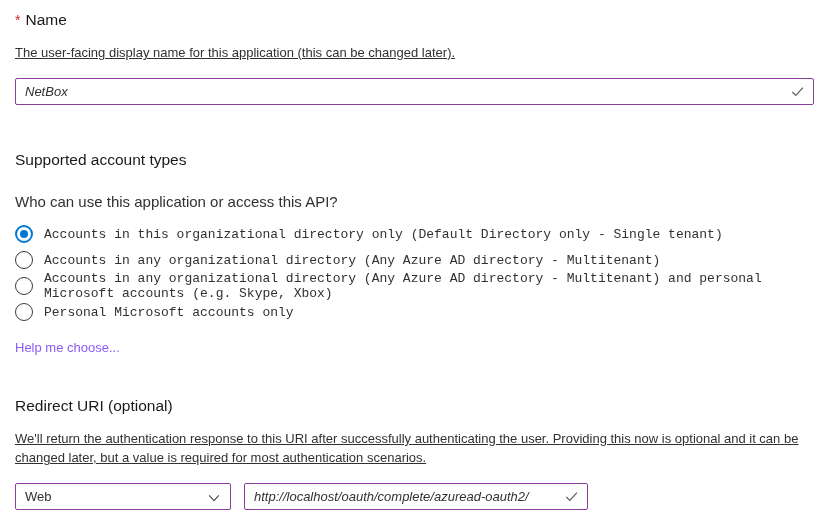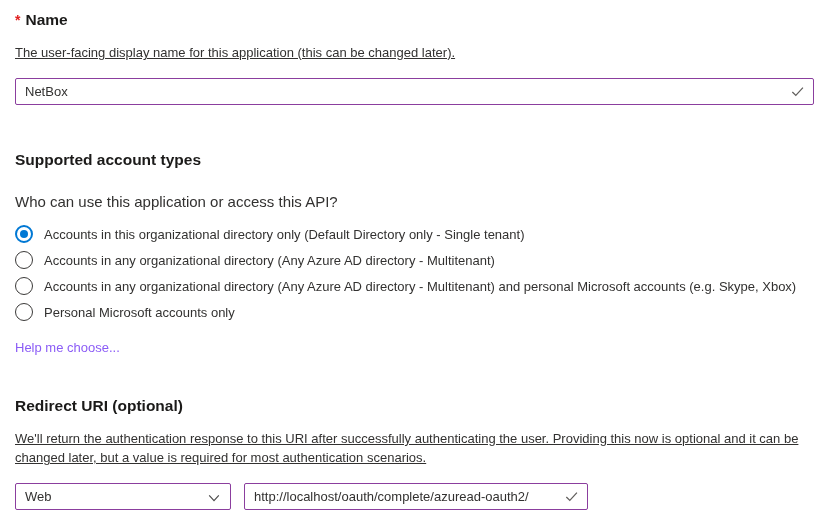--- a/index.html
+++ b/index.html
@@ -9,21 +9,21 @@
     font-family: "Liberation Sans", "DejaVu Sans", sans-serif;
     color: #323130;
     overflow: hidden;
   }
   .form {
     padding: 10px 15px 0 15px;
     width: 829px;
   }
   .section-title {
     font-size: 15.5px;
-    font-weight: 700;
+    font-weight: 400;
     color: #1b1a19;
     line-height: 20px;
   }
   .required-asterisk {
     color: #e02020;
     margin-right: 5px;
     font-size: 14px;
   }
   .desc {
     font-size: 13px;
@@ -43,20 +43,21 @@
   input.text-input {
     width: 100%; height: 27px;
     border: 1.5px solid #8b3e9e;
     border-radius: 2px;
     padding: 0 30px 0 9px;
     font-family: "Liberation Sans", "DejaVu Sans", sans-serif;
     font-size: 13px;
     color: #323130;
     outline: none;
     background: #ffffff;
+    font-style: italic;
   }
   .valid-check {
     position: absolute;
     right: 9px; top: 6px;
     width: 15px; height: 15px;
     pointer-events: none;
   }
   
   .question { font-size: 15px; margin-top: 23px; }
   .radio-group { margin-top: 11px; }
@@ -79,21 +80,21 @@
     display: flex;
     align-items: center;
     justify-content: center;
   }
   .radio.selected::after {
     content: "";
     width: 8px; height: 8px;
     border-radius: 50%;
     background: #0078d4;
   }
-  .radio-label { font-size: 13px; color: #323130; }
+  .radio-label { font-size: 13px; color: #323130; font-family: Liberation Mono, monospace; }
   
   .help-link {
     display: inline-block;
     margin-top: 15px;
     font-size: 13px;
     color: #8b5cf6;
     text-decoration: none;
     cursor: pointer;
   }
   

